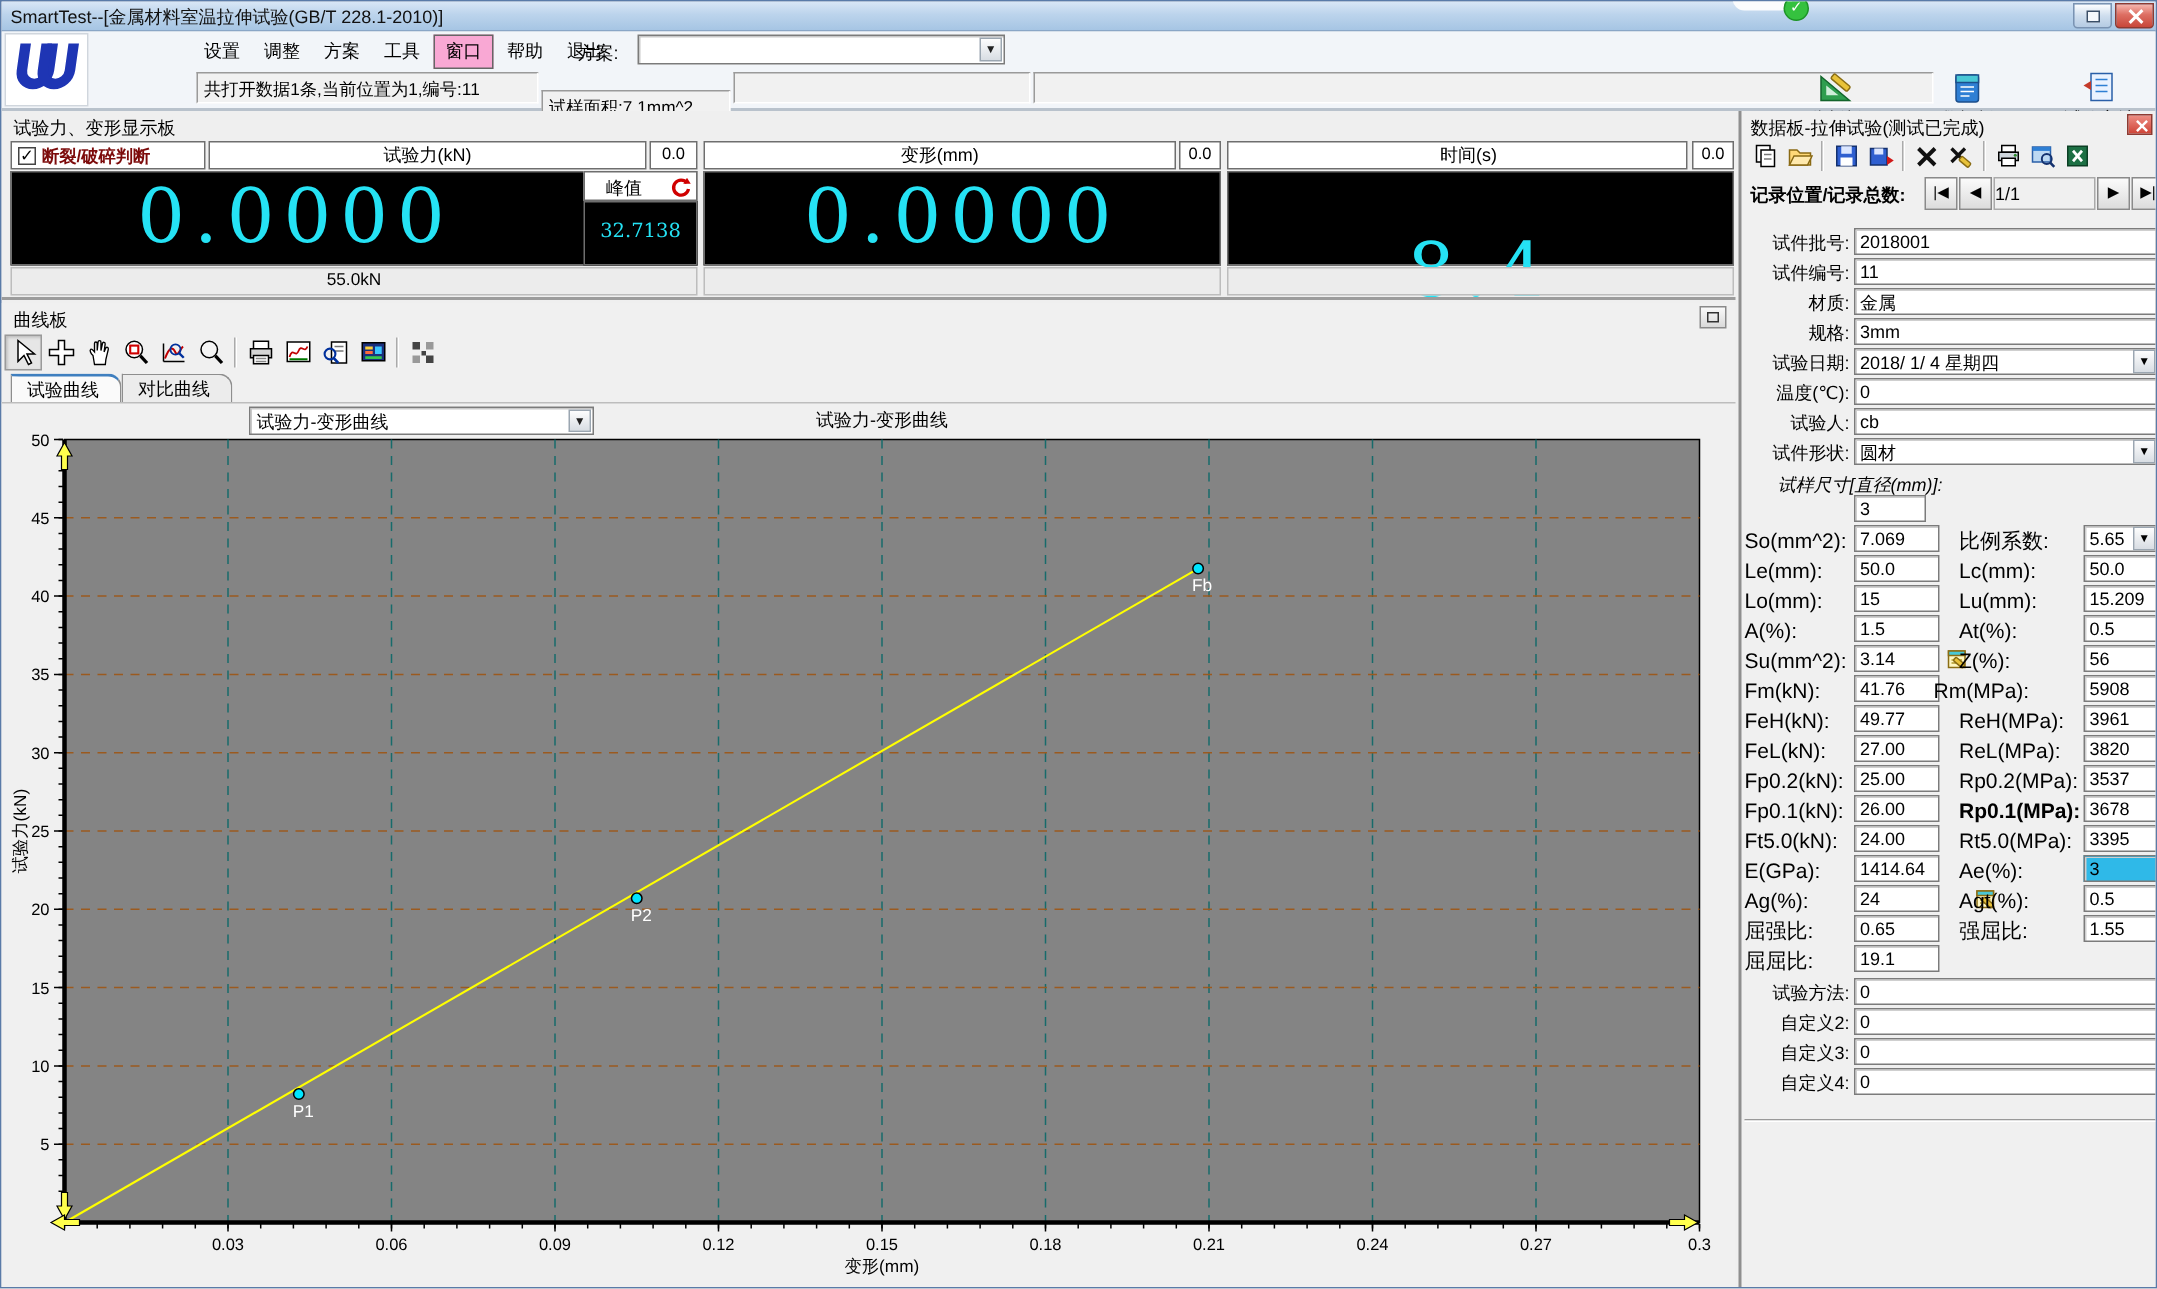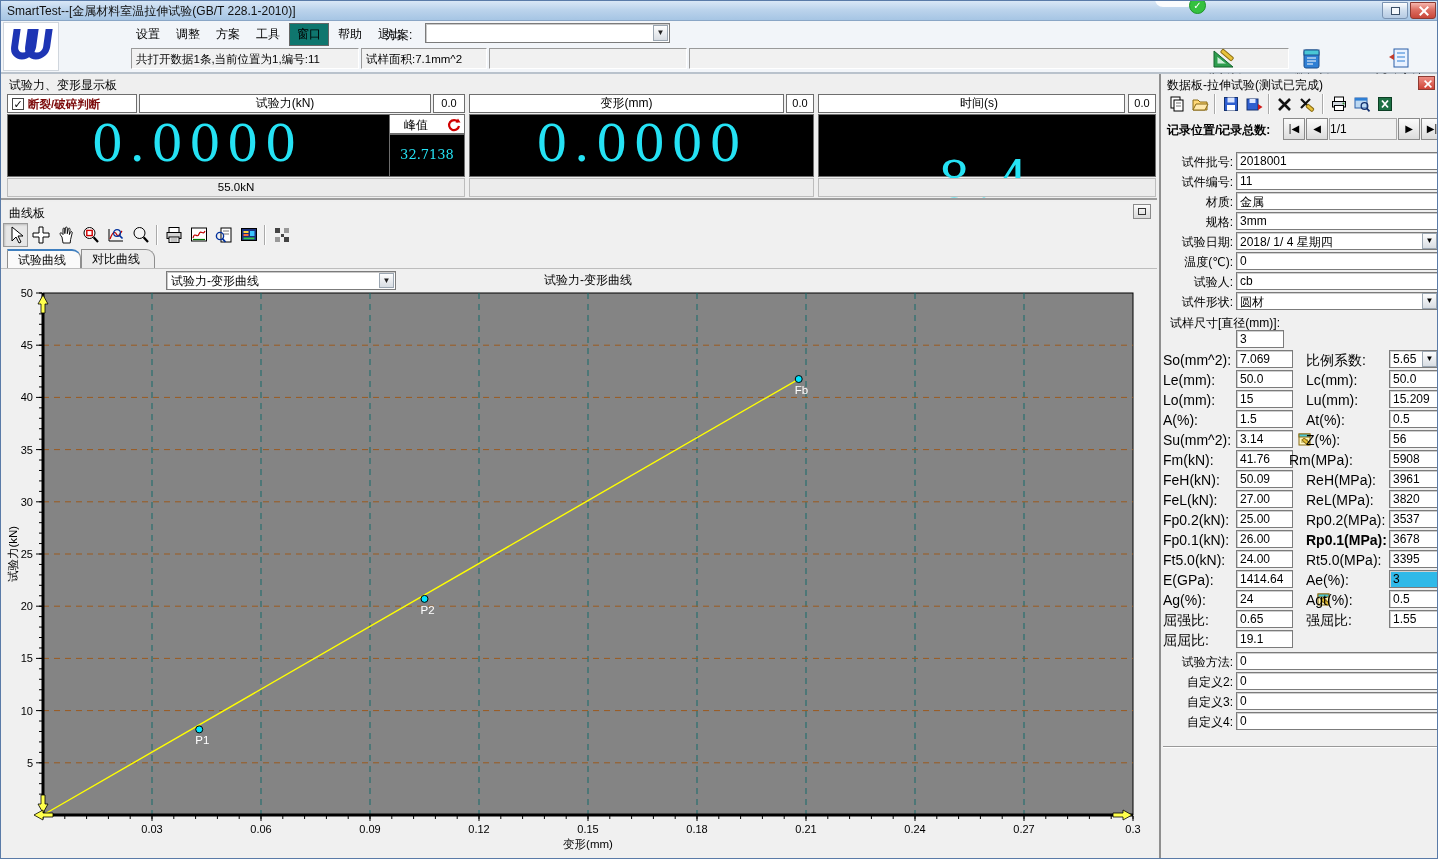--- a/index.html
+++ b/index.html
@@ -22,21 +22,21 @@
   .cross::before{transform:rotate(45deg);} .cross::after{transform:rotate(-45deg);}
   #check-badge{position:absolute;left:1188px;top:-4px;width:17px;height:17px;border-radius:50%;
     background:#35c13f;border:1px solid #1d9427;color:#fff;font-size:10px;text-align:center;line-height:16px;}
   #badge-swoosh{position:absolute;left:1154px;top:-3px;width:40px;height:9px;background:#fdfdfd;border-radius:0 0 8px 8px;opacity:.95;}
 
   
   #topstrip{position:absolute;left:0;top:20px;width:1438px;height:53px;background:#f2f5f9;border-bottom:2px solid #b9c2cc;}
   #logo{position:absolute;left:2px;top:1px;width:56px;height:49px;background:#fff;border:1px solid #d0d6dd;}
   #menurow{position:absolute;left:128px;top:2px;height:22px;display:flex;align-items:center;}
   .menu-item{padding:2px 7px;margin-right:2px;cursor:default;}
-  .menu-item.boxed{border:1px solid #666;background:#0f766e;}
+  .menu-item.boxed{border:1px solid #666;background:#f9a8d4;}
   #scheme-label{margin-left:0;}
   .combo{position:relative;background:#fff;border:1px solid #7b7b7b;box-shadow:inset 1px 1px 0 #c9c9c9;}
   .combo .cval{position:absolute;left:4px;top:1px;right:18px;white-space:nowrap;overflow:hidden;line-height:16px;}
   .combo .cbtn{position:absolute;right:1px;top:1px;bottom:1px;width:15px;background:linear-gradient(#fdfdfd,#d8dde3);
     border:1px solid #9ba6b1;font-size:8px;line-height:14px;text-align:center;color:#222;}
   #scheme-combo{position:absolute;left:424px;top:2px;width:245px;height:20px;}
   #statusrow{position:absolute;left:130px;top:27px;height:21px;display:flex;}
   .statusbox{height:21px;margin-right:2px;background:#f1f1f1;border:1px solid;border-color:#9a9a9a #ffffff #ffffff #9a9a9a;
     padding:3px 4px 0 4px;font-size:11.5px;white-space:nowrap;overflow:hidden;}
   #app-toolbar{position:absolute;right:8px;top:22px;display:flex;gap:26px;}
@@ -141,21 +141,21 @@
         <span class="menu-item">帮助</span>
         <span class="menu-item">退出</span>
       </div>
     <span id="scheme-label" style="position:absolute;left:384px;top:6px;">方案:</span>
     <div id="scheme-combo" class="combo">
       <span class="cval"></span>
       <span class="cbtn">▼</span>
     </div>
     <div id="statusrow">
         <div class="statusbox" style="width: 228px;">共打开数据1条,当前位置为1,编号:11</div>
-        <div class="statusbox" style="width: 126px;">试样面积:7.1mm^2</div>
+        <div class="statusbox" style="width: 126px; margin-top: 12px;">试样面积:7.1mm^2</div>
         <div class="statusbox" style="width: 198px;"></div>
         <div class="statusbox" style="width: 600px;"></div>
       </div>
     <div id="app-toolbar">
       <div class="appbtn">
         <svg width="26" height="26" viewBox="0 0 26 26">
           <polygon points="3,22 22,22 3,6" fill="#2e9e4f" stroke="#13652c"></polygon>
           <polygon points="6,19 16,19 6,11" fill="#cfeeda" stroke="#2e9e4f"></polygon>
           <rect x="12" y="4" width="14" height="4" rx="1" transform="rotate(40 12 4)" fill="#e8c23a" stroke="#8a6d14"></rect>
         </svg>
@@ -616,21 +616,21 @@
           <div class="tinput">0</div>
         </div>
         <div class="trow" style="top:198px;">
           <div class="tlabel">试验人:</div>
           <div class="tinput">cb</div>
         </div>
         <div class="trow" style="top:218px;">
           <div class="tlabel">试件形状:</div>
           <div class="tinput" style="padding-right: 18px;">圆材<span class="cbtn" style="position:absolute;right:0px;top:0px;bottom:0px;width:15px;background:linear-gradient(#fdfdfd,#d8dde3);border:1px solid #9ba6b1;font-size:8px;line-height:14px;text-align:center;">▼</span></div>
         </div>
-        <div class="" style="position:absolute;left:9px;top:241px;font-size:12px;">试样尺寸[直径(mm)]:</div>
+        <div class="" style="position:absolute;left:24px;top:241px;font-size:12px;font-style:italic;">试样尺寸[直径(mm)]:</div>
         <div class="pin" style="left: 75px; top: 256px; width: 48px; position: absolute;">3</div>
       </div>
     <div id="fields-pairs">
         <div class="prow" style="top:276px;">
           <div class="plb" style="left:2px;width:70px;">So(mm^2):</div>
           <div class="pin" style="left:75px;width:57px;">7.069</div>
           <div class="plb" style="left:145px;width:80px;">比例系数:</div>
           <div class="pin" style="left: 228px; width: 49px; padding-right: 16px;">5.65<span class="cbtn" style="position:absolute;right:0px;top:0px;bottom:0px;width:15px;background:linear-gradient(#fdfdfd,#d8dde3);border:1px solid #9ba6b1;font-size:8px;line-height:14px;text-align:center;">▼</span></div>
         </div>
         <div class="prow" style="top:296px;">
@@ -665,21 +665,21 @@
           <div class="pin" style="left:228px;width:49px;">56</div>
         </div>
         <div class="prow" style="top:376px;">
           <div class="plb" style="left:2px;width:70px;">Fm(kN):</div>
           <div class="pin" style="left:75px;width:57px;">41.76</div>
           <div class="plb" style="left:128px;width:80px;">Rm(MPa):</div>
           <div class="pin" style="left:228px;width:49px;">5908</div>
         </div>
         <div class="prow" style="top:396px;">
           <div class="plb" style="left:2px;width:70px;">FeH(kN):</div>
-          <div class="pin" style="left:75px;width:57px;">50.09</div>
+          <div class="pin" style="left:75px;width:57px;">49.77</div>
           <div class="plb" style="left:145px;width:80px;">ReH(MPa):</div>
           <div class="pin" style="left:228px;width:49px;">3961</div>
         </div>
         <div class="prow" style="top:416px;">
           <div class="plb" style="left:2px;width:70px;">FeL(kN):</div>
           <div class="pin" style="left:75px;width:57px;">27.00</div>
           <div class="plb" style="left:145px;width:80px;">ReL(MPa):</div>
           <div class="pin" style="left:228px;width:49px;">3820</div>
         </div>
         <div class="prow" style="top:436px;">

